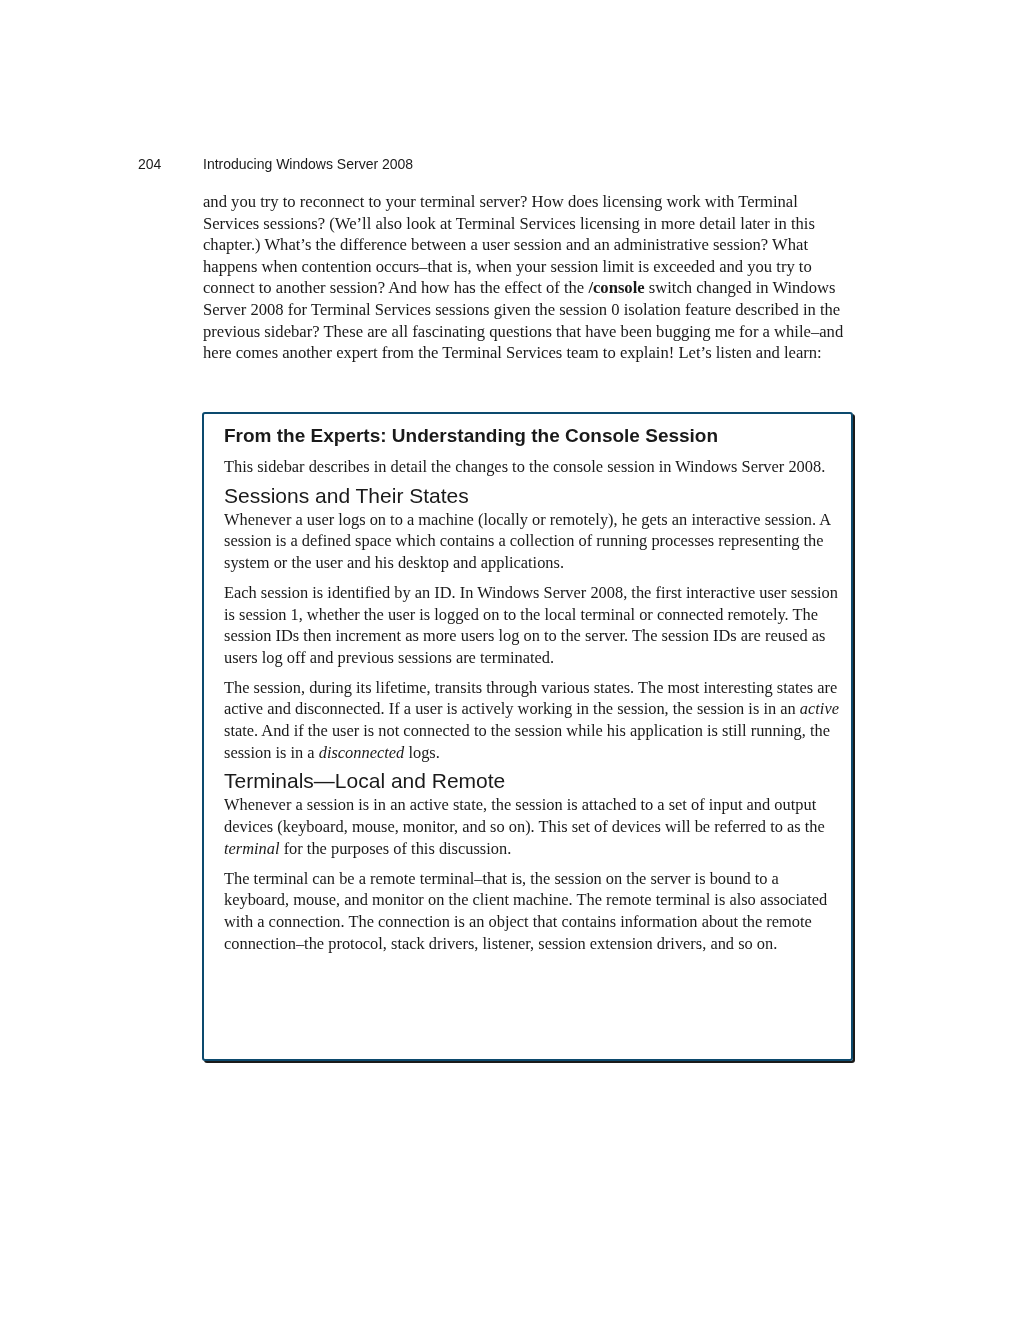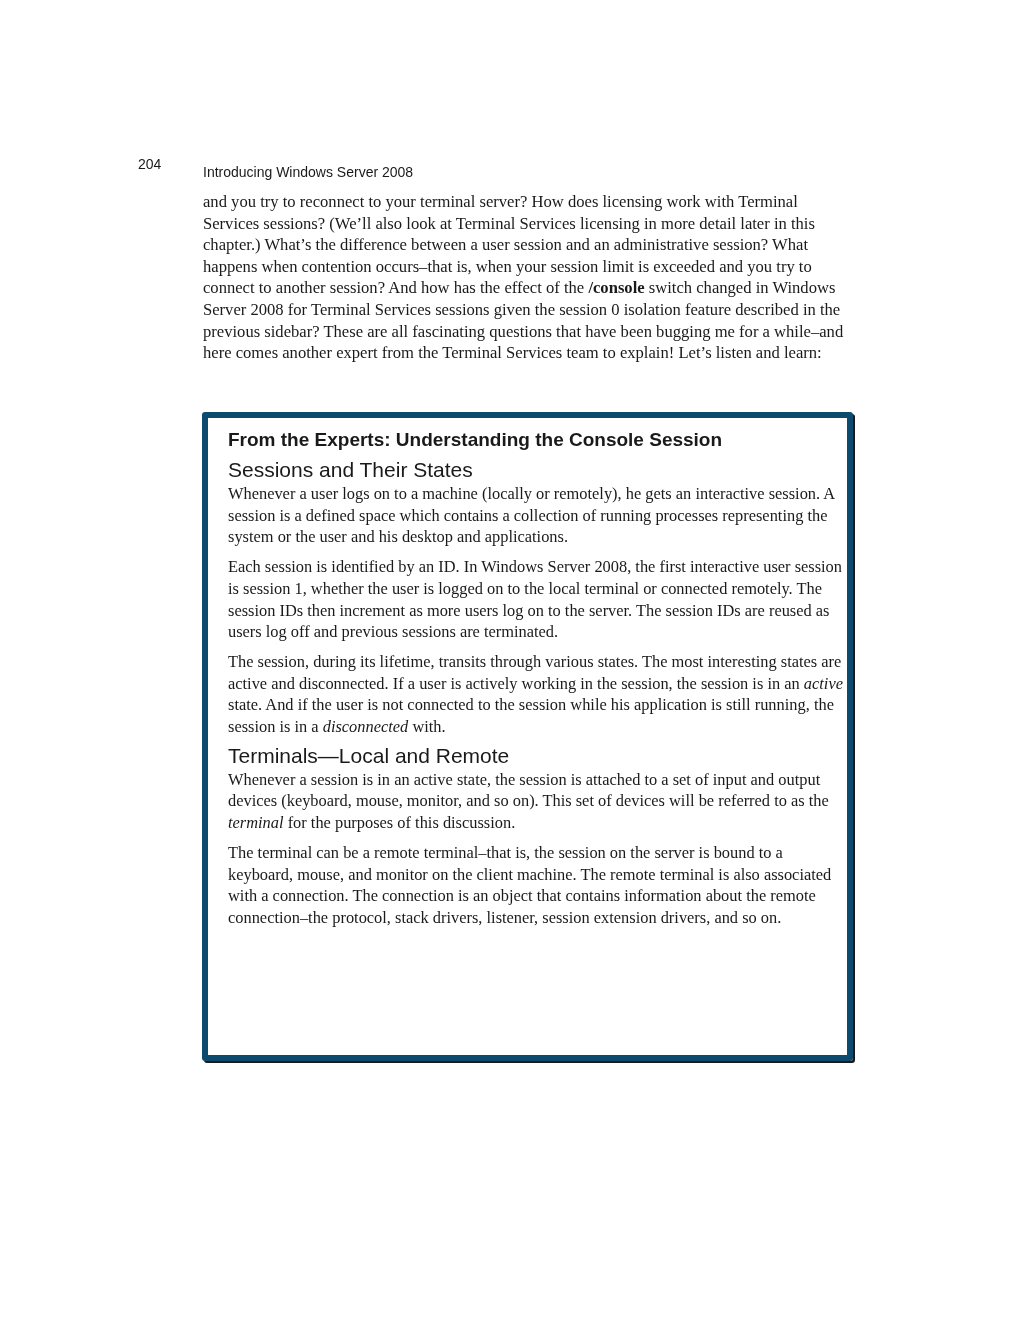--- a/index.html
+++ b/index.html
@@ -1,45 +1,46 @@
 <!DOCTYPE html>
 <html><head>
   <meta charset="utf-8">
   <style>
     html, body { margin: 0; padding: 0; background: #ffffff; }
     body { width: 1024px; height: 1325px; position: relative; overflow: hidden; color: #1a1a1a; }
     .running-head { position: absolute; top: 156px; left: 138px; font-family: "Liberation Sans", sans-serif; font-size: 14px; }
     .page-num { position: absolute; left: 0; top: 0; font-weight: normal; }
-    .chapter-title { position: absolute; left: 65px; top: 8px; white-space: nowrap; text-align: right; }
+    .chapter-title { position: absolute; left: 65px; top: 0; white-space: nowrap; text-align: right; }
     .intro { position: absolute; top: 191px; left: 203px; width: 655px; font-family: "Liberation Serif", serif; font-size: 16.6px; line-height: 21.6px; }
     .intro p { margin: 0; }
-    .sidebar { position: absolute; top: 412px; left: 202px; width: 651px; height: 649px; border: 6px solid #0c4a6e; border-radius: 3px; box-shadow: 2px 2px 0 #1a1a1a; box-sizing: border-box; }
+    .sidebar { position: absolute; top: 412px; left: 202px; width: 651px; height: 649px; border: 2px solid #0c4a6e; border-radius: 3px; box-shadow: 2px 2px 0 #1a1a1a; box-sizing: border-box; }
     .sb-inner { position: absolute; top: 10px; left: 20px; width: 615px; font-family: "Liberation Serif", serif; font-size: 16.4px; line-height: 21.7px; }
     .sb-title { font-family: "Liberation Sans", sans-serif; font-weight: bold; font-size: 19px; line-height: 24px; margin: 0 0 8px 0; }
     .sb-heading { font-family: "Liberation Sans", sans-serif; font-size: 21px; line-height: 20px; margin: 0 0 3px 0; }
     .sb-inner p { margin: 0 0 8px 0; }
   </style>
 </head>
 <body>
 
 <div class="running-head">
   <span class="page-num">204</span>
   <span class="chapter-title">Introducing Windows Server 2008</span>
 </div>
 
 <div class="intro">
   <p><span>and you try to reconnect to your terminal server? How does licensing work with Terminal Services sessions? (We’ll also look at Terminal Services licensing in more detail later in this chapter.) What’s the difference between a user session and an administrative session? What happens when contention occurs–that is, when your session limit is exceeded and you try to connect to another session? And how has the effect of the </span><b>/console</b><span> switch changed in Windows Server 2008 for Terminal Services sessions given the session 0 isolation feature described in the previous sidebar? These are all fascinating questions that have been bugging me for a while–and here comes another expert from the Terminal Services team to explain! Let’s listen and learn:</span></p>
 </div>
 
 <div class="sidebar">
   <div class="sb-inner">
     <div class="sb-title">From the Experts: Understanding the Console Session</div>
+    <p>This sidebar describes in detail the changes to the console session in Windows Server 2008.</p>
 
     <div class="sb-heading">Sessions and Their States</div>
     <p>Whenever a user logs on to a machine (locally or remotely), he gets an interactive session. A session is a defined space which contains a collection of running processes representing the system or the user and his desktop and applications.</p>
     <p>Each session is identified by an ID. In Windows Server 2008, the first interactive user session is session 1, whether the user is logged on to the local terminal or connected remotely. The session IDs then increment as more users log on to the server. The session IDs are reused as users log off and previous sessions are terminated.</p>
-    <p><span>The session, during its lifetime, transits through various states. The most interesting states are active and disconnected. If a user is actively working in the session, the session is in an </span><i>active</i><span> state. And if the user is not connected to the session while his application is still running, the session is in a </span><i>disconnected</i><span> with.</span></p>
+    <p><span>The session, during its lifetime, transits through various states. The most interesting states are active and disconnected. If a user is actively working in the session, the session is in an </span><i>active</i><span> state. And if the user is not connected to the session while his application is still running, the session is in a </span><i>disconnected</i><span> logs.</span></p>
 
     <div class="sb-heading">Terminals—Local and Remote</div>
     <p><span>Whenever a session is in an active state, the session is attached to a set of input and output devices (keyboard, mouse, monitor, and so on). This set of devices will be referred to as the </span><i>terminal</i><span> for the purposes of this discussion.</span></p>
     <p>The terminal can be a remote terminal–that is, the session on the server is bound to a keyboard, mouse, and monitor on the client machine. The remote terminal is also associated with a connection. The connection is an object that contains information about the remote connection–the protocol, stack drivers, listener, session extension drivers, and so on.</p>
   </div>
 </div>
 
 </body></html>

